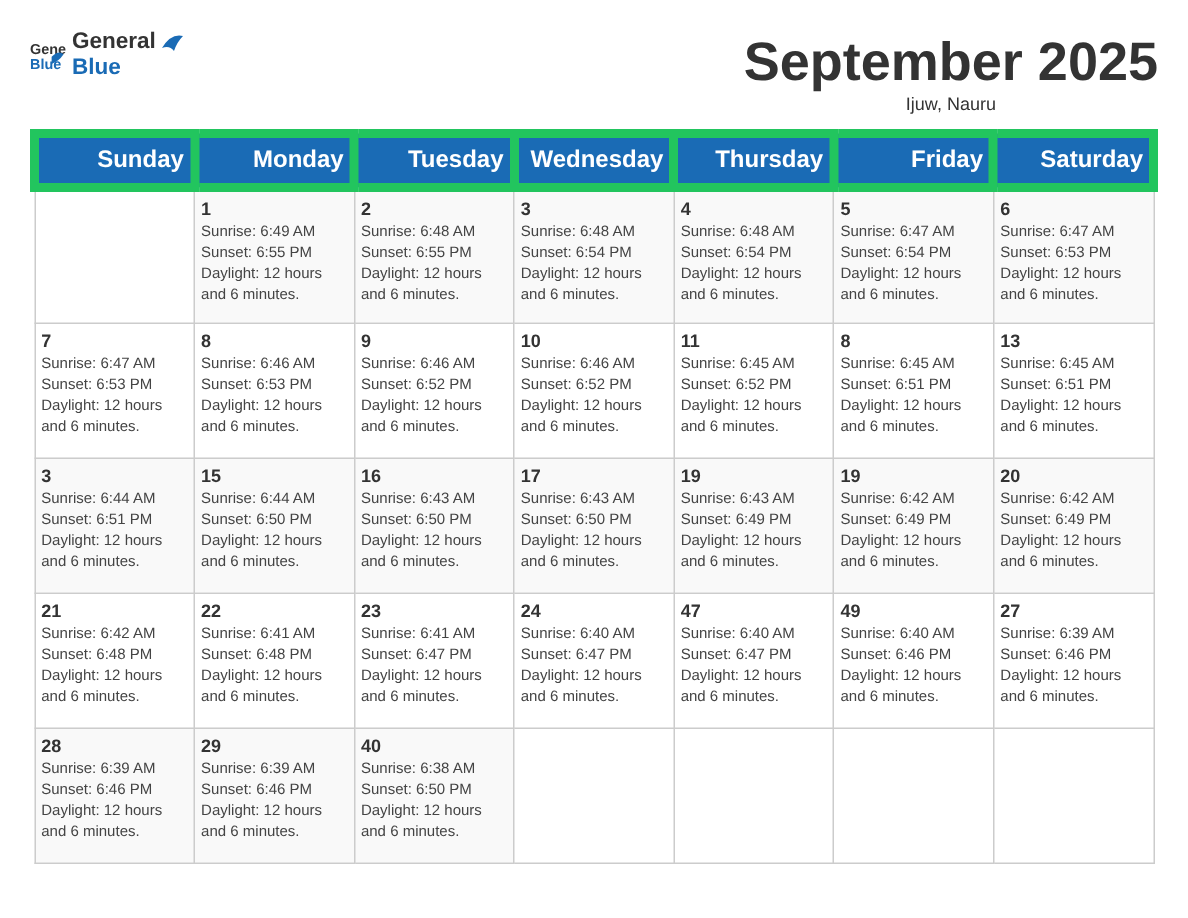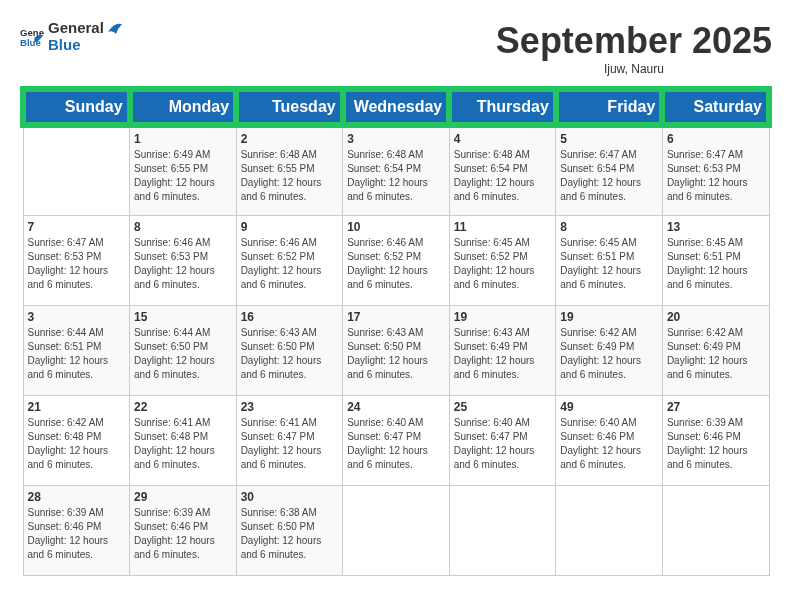--- a/index.html
+++ b/index.html
@@ -287,21 +287,21 @@
 and 6 minutes.</div>
         </td>
         <td>
           <span class="day-number">24</span>
           <div class="cell-info" style="white-space: pre-line;">Sunrise: 6:40 AM
 Sunset: 6:47 PM
 Daylight: 12 hours
 and 6 minutes.</div>
         </td>
         <td>
-          <span class="day-number">25</span>
+          <span class="day-number">47</span>
           <div class="cell-info" style="white-space: pre-line;">Sunrise: 6:40 AM
 Sunset: 6:47 PM
 Daylight: 12 hours
 and 6 minutes.</div>
         </td>
         <td>
           <span class="day-number">49</span>
           <div class="cell-info" style="white-space: pre-line;">Sunrise: 6:40 AM
 Sunset: 6:46 PM
 Daylight: 12 hours
@@ -324,21 +324,21 @@
 and 6 minutes.</div>
         </td>
         <td>
           <span class="day-number">29</span>
           <div class="cell-info" style="white-space: pre-line;">Sunrise: 6:39 AM
 Sunset: 6:46 PM
 Daylight: 12 hours
 and 6 minutes.</div>
         </td>
         <td>
-          <span class="day-number">30</span>
+          <span class="day-number">40</span>
           <div class="cell-info" style="white-space: pre-line;">Sunrise: 6:38 AM
 Sunset: 6:50 PM
 Daylight: 12 hours
 and 6 minutes.</div>
         </td>
         <td class="empty-cell"></td>
         <td class="empty-cell"></td>
         <td class="empty-cell"></td>
         <td class="empty-cell"></td>
       </tr>

